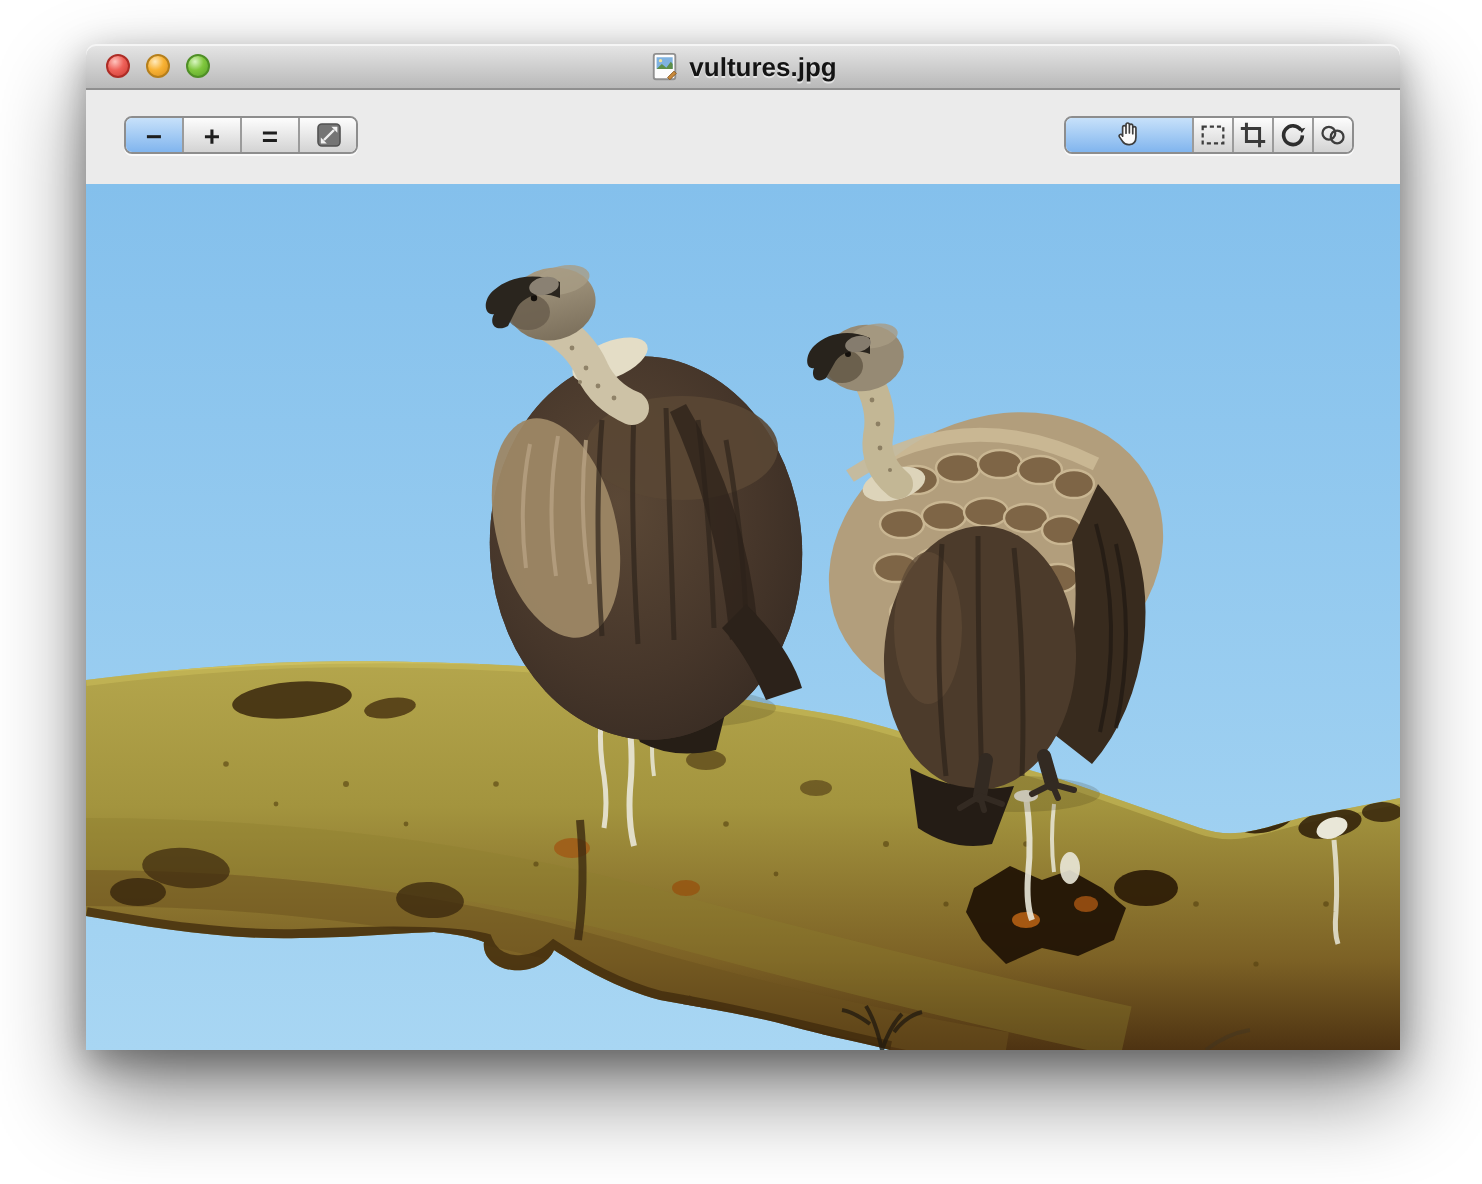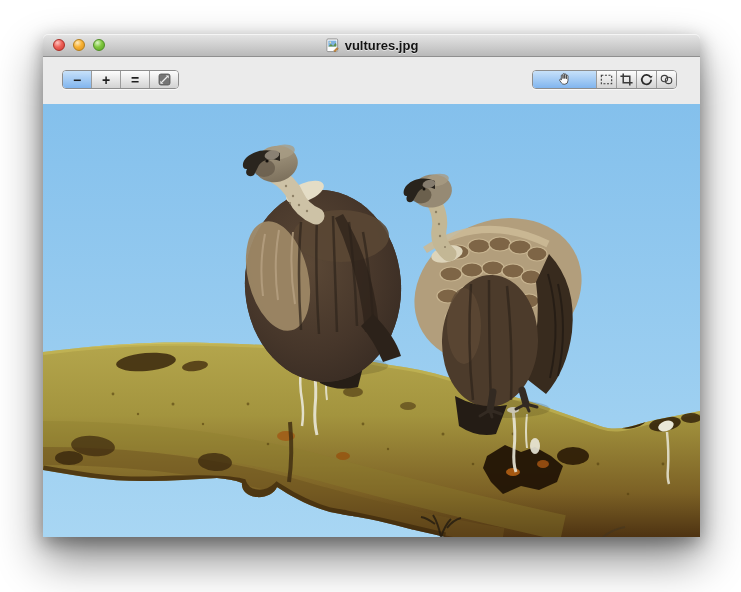--- a/index.html
+++ b/index.html
@@ -1,18 +1,18 @@
 <!DOCTYPE html>
 <html><head>
 <meta charset="utf-8">
 <style>
   html,body{margin:0;padding:0;background:#fff;}
   .stage{position:relative;width:741px;height:592px;overflow:hidden;background:#fff;
          font-family:"Liberation Sans",sans-serif;}
-  .window{position:absolute;left:43px;top:34px;width:657px;height:503px;
+  .window{position:absolute;left:43px;top:22px;width:657px;height:503px;
           border-radius:5px 5px 1px 1px;background:#ebebeb;
           box-shadow:0 22px 45px rgba(0,0,0,.48),0 6px 18px rgba(0,0,0,.33);}
   .titlebar{height:22px;border-radius:5px 5px 0 0;position:relative;
             background:linear-gradient(#e6e6e6,#b9b9b9);
             border-bottom:1px solid #8f8f8f;
             box-shadow:inset 0 1px 0 #f5f5f5;
             display:flex;align-items:center;justify-content:center;}
   .lights{position:absolute;left:10px;top:50%;transform:translateY(-50%);
           display:flex;gap:8px;}
   .light{width:12px;height:12px;border-radius:50%;box-sizing:border-box;border:1px solid;}

